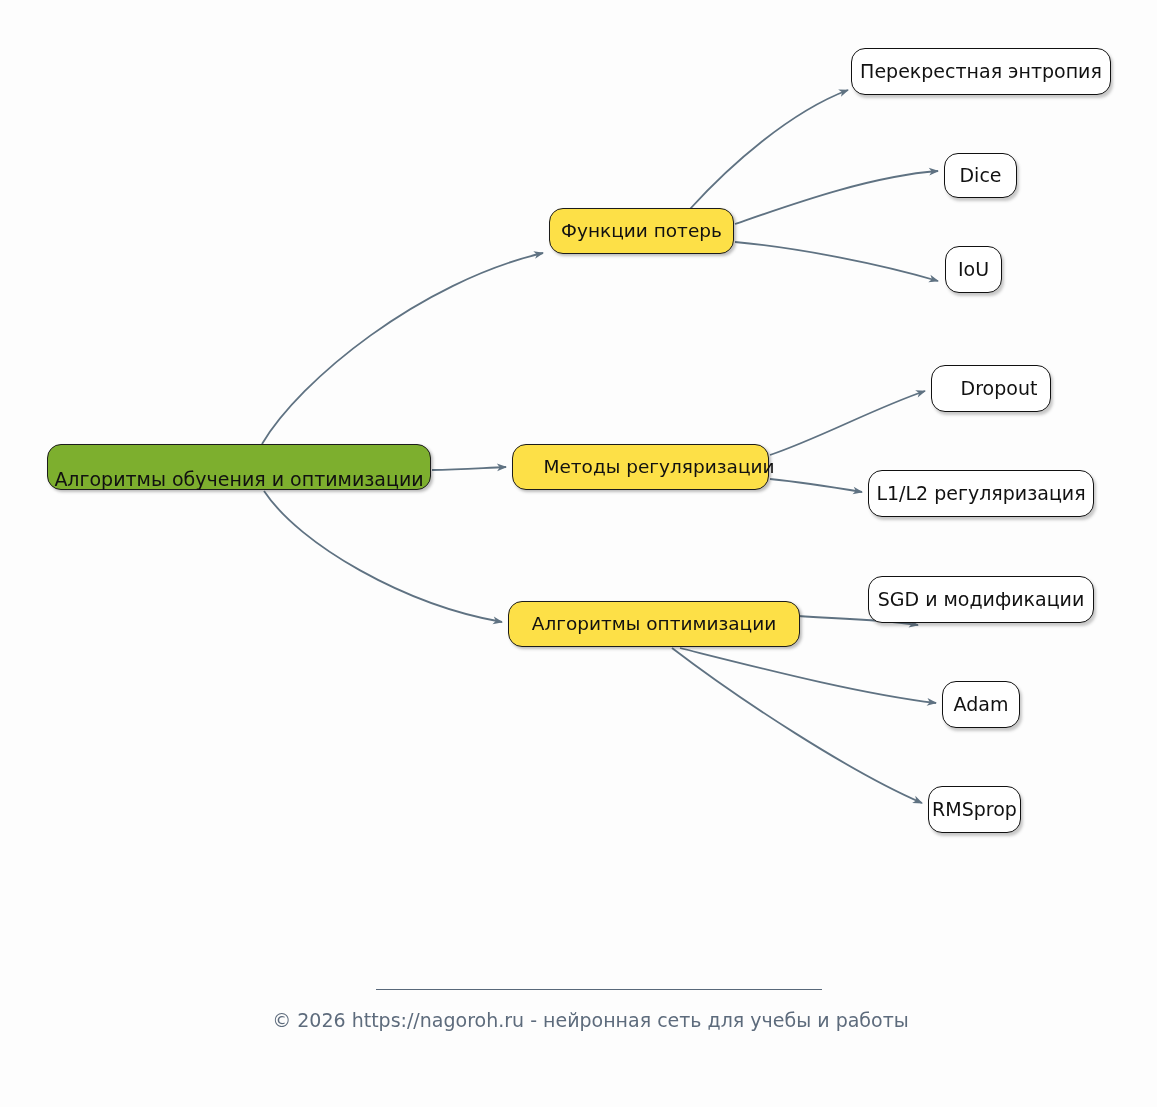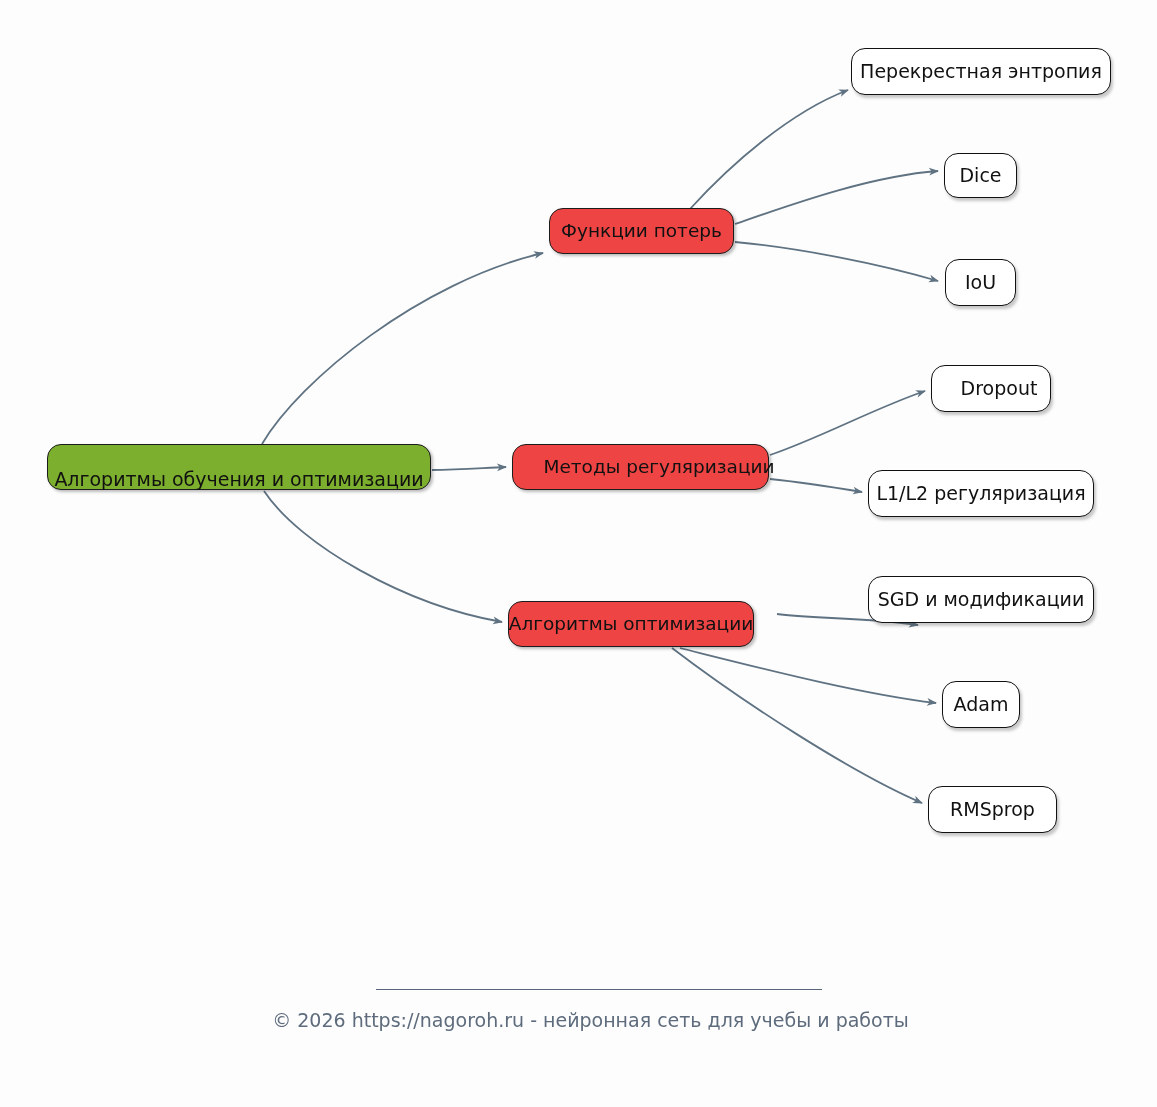--- a/index.html
+++ b/index.html
@@ -43,21 +43,21 @@
   }
   .node.root {
     background: #7DAF2E;
     border: 1.6px solid #1c1c1c;
     color: #111111;
     font-size: 19px;
     box-shadow: 2px 2px 3px rgba(40,40,40,0.30);
     align-items: flex-end;
   }
   .node.branch {
-    background: #ef4444;
+    background: #fde047;
     border: 1.6px solid #1c1c1c;
     color: #111111;
     font-size: 18.5px;
     box-shadow: 2px 2px 3px rgba(40,40,40,0.30);
   }
   .node.leaf {
     background: #ffffff;
     border: 1.6px solid #111111;
     color: #111111;
     font-size: 19px;
@@ -134,49 +134,49 @@
   </div>
 
   <div class="node leaf" style="left:851px; top:48px; width:260px; height:47px;">
     <span class="node-label">Перекрестная энтропия</span>
   </div>
 
   <div class="node leaf" style="left:944px; top:153px; width:73px; height:45px;">
     <span class="node-label">Dice</span>
   </div>
 
-  <div class="node leaf" style="left:945px; top:259px; width:71px; height:47px;">
+  <div class="node leaf" style="left:945px; top:246px; width:57px; height:47px;">
     <span class="node-label">IoU</span>
   </div>
 
   <div class="node branch" style="left:512px; top:444px; width:257px; height:46px;padding-left:37px;">
     <span class="node-label">Методы регуляризации</span>
   </div>
 
   <div class="node leaf" style="left:931px; top:365px; width:120px; height:47px;padding-left:16px;">
     <span class="node-label">Dropout</span>
   </div>
 
   <div class="node leaf" style="left:868px; top:470px; width:226px; height:47px;">
     <span class="node-label">L1/L2 регуляризация</span>
   </div>
 
-  <div class="node branch" style="left:508px; top:601px; width:246px; height:46px;">
+  <div class="node branch" style="left:508px; top:601px; width:292px; height:46px;">
     <span class="node-label">Алгоритмы оптимизации</span>
   </div>
 
   <div class="node leaf" style="left:868px; top:576px; width:226px; height:47px;">
     <span class="node-label">SGD и модификации</span>
   </div>
 
   <div class="node leaf" style="left:942px; top:681px; width:78px; height:47px;">
     <span class="node-label">Adam</span>
   </div>
 
-  <div class="node leaf" style="left:928px; top:786px; width:129px; height:47px;">
+  <div class="node leaf" style="left:928px; top:786px; width:93px; height:47px;">
     <span class="node-label">RMSprop</span>
   </div>
 
 
   <div id="caption-rule"></div>
 
   <div id="footer">
     <span>© 2026 https://nagoroh.ru - нейронная сеть для учебы и работы</span>
   </div>
 

